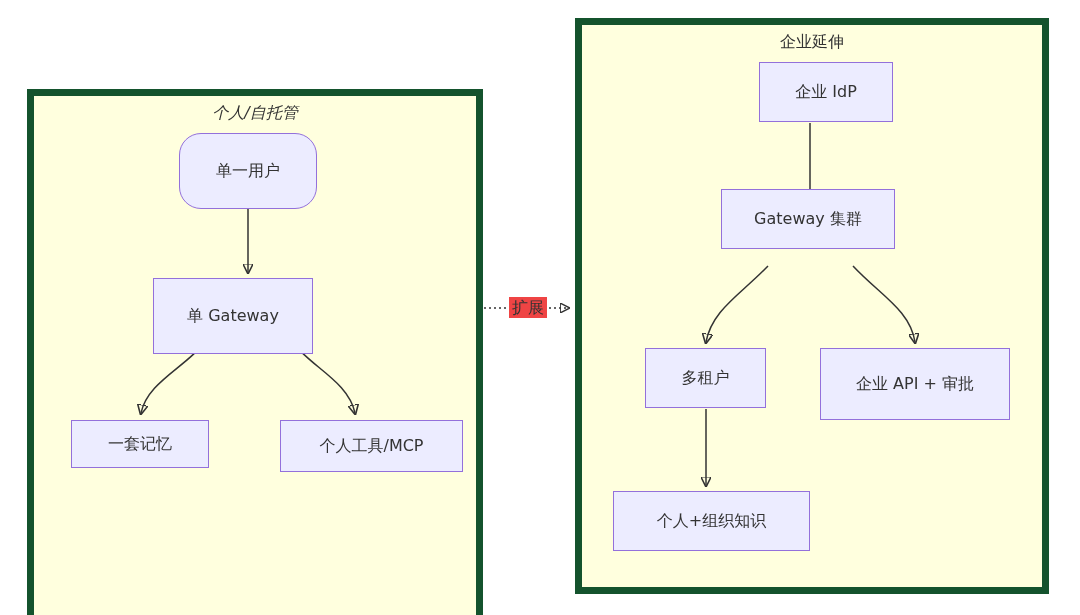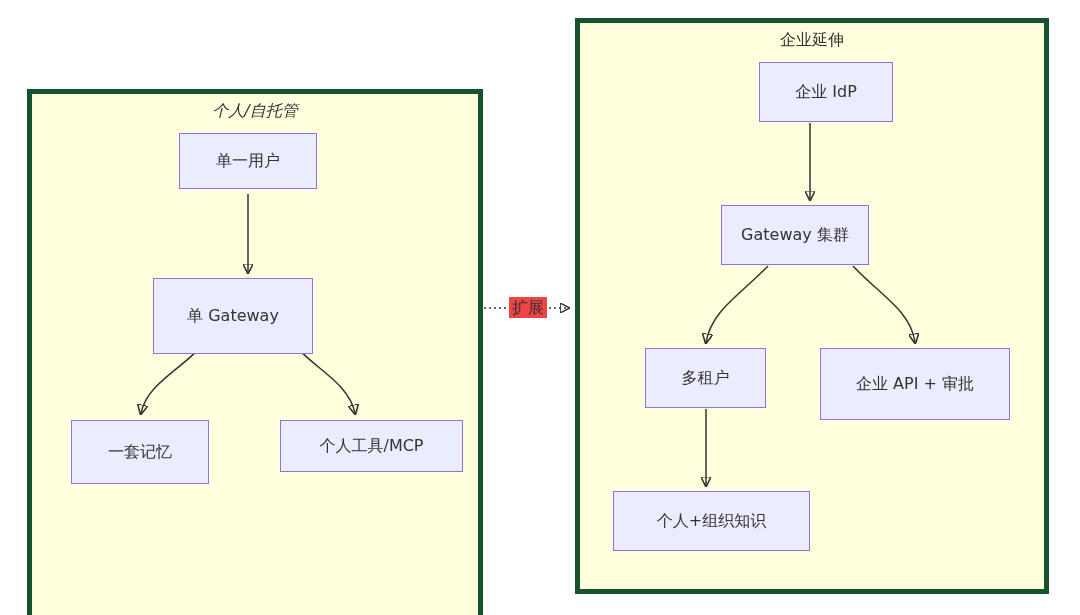--- a/index.html
+++ b/index.html
@@ -7,21 +7,21 @@
     position:relative;
     width:1080px;height:615px;
     background:#ffffff;
     font-family:"DejaVu Sans","Liberation Sans",sans-serif;
     color:#333333;
     overflow:hidden;
   }
   .cluster{
     position:absolute;
     background:#ffffde;
-    border:5px solid #14532d;
+    border:7px solid #14532d;
     box-sizing:border-box;
   }
   .cluster-title{
     position:absolute;
     top:7px;left:0;right:0;
     text-align:center;
     font-size:16px;
     color:#333333;
   }
   .node{
@@ -56,26 +56,26 @@
     font-size:16px;
     color:#333333;
     padding:1px 3px;
     line-height:1.2;
     white-space:nowrap;
   }
   
   #cluster-personal{left:27px;top:89px;width:456px;height:555px;font-style:italic;}
   #cluster-enterprise{left:575px;top:18px;width:474px;height:576px;}
   
-  #node-single-user      {left:179px;top:133px;width:138px;height:56px;}
+  #node-single-user      {left:179px;top:133px;width:138px;height:76px;border-radius:22px;}
   #node-single-gateway   {left:153px;top:278px;width:160px;height:76px;}
-  #node-memory           {left:71px; top:420px;width:138px;height:64px;text-align:right;}
+  #node-memory           {left:71px; top:420px;width:138px;height:48px;text-align:right;}
   #node-personal-tools   {left:280px;top:420px;width:183px;height:52px;}
   #node-enterprise-idp   {left:743px;top:62px; width:134px;height:60px;margin-left:16px;}
-  #node-gateway-cluster  {left:721px;top:205px;width:148px;height:60px;}
+  #node-gateway-cluster  {left:721px;top:189px;width:174px;height:60px;}
   #node-multi-tenant     {left:645px;top:348px;width:121px;height:60px;}
   #node-enterprise-api   {left:820px;top:348px;width:190px;height:72px;}
   #node-knowledge        {left:613px;top:491px;width:197px;height:60px;}
   #edge-label-expand{left:509px;top:297px;}
 </style>
 </head>
 <body>
 
 <div id="stage">
 

